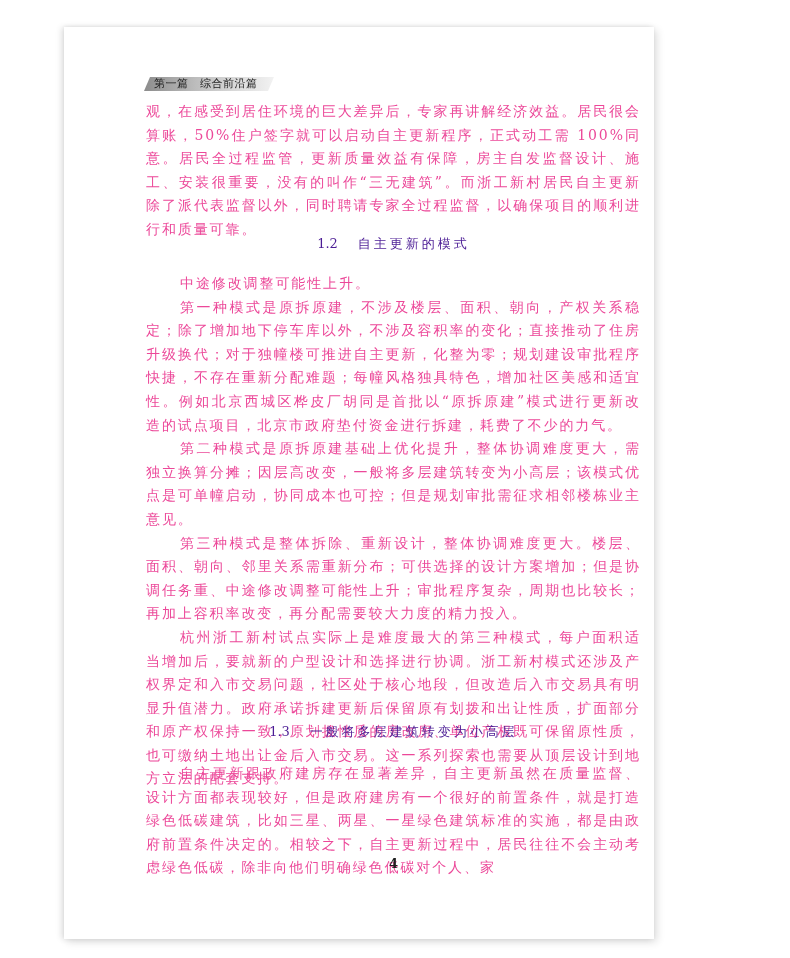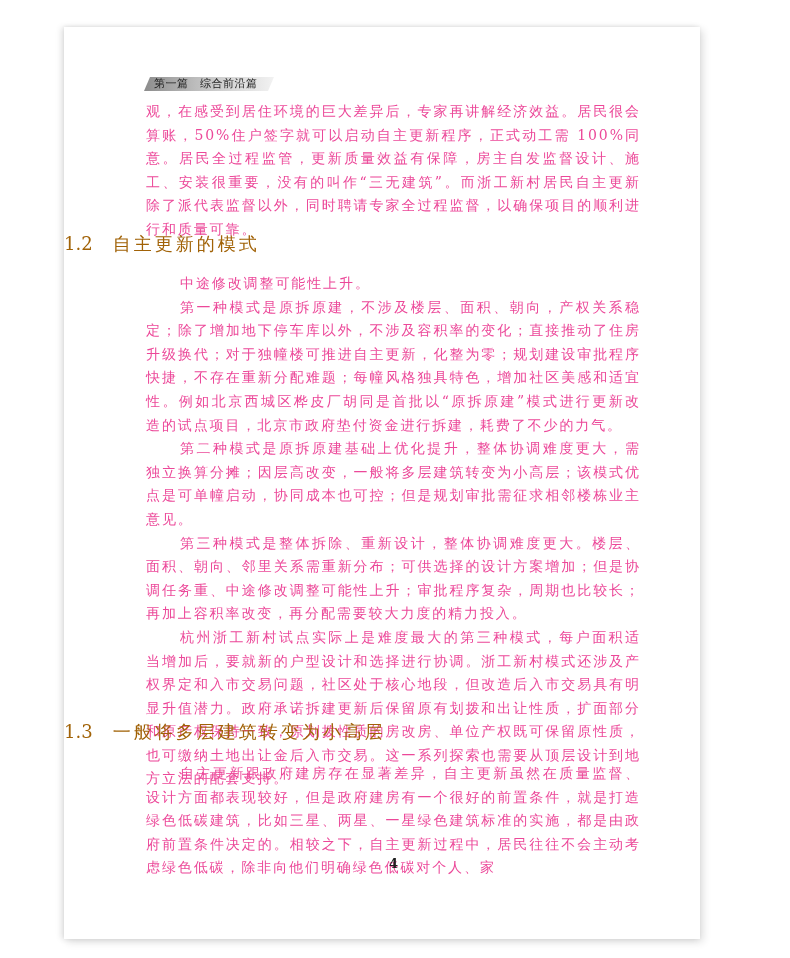--- a/index.html
+++ b/index.html
@@ -7,21 +7,21 @@
     width: 790px; height: 958px;
     background: #ffffff;
     position: relative;
     overflow: hidden;
     font-family: "DejaVu Serif", "Liberation Serif", serif;
     color: #2a2a2a;
   }
   .page {
     position: absolute;
     left: 64px; top: 27px;
-    width: 636px; height: 912px;
+    width: 590px; height: 912px;
     background: #ffffff;
     box-shadow: -3px 0 6px rgba(0,0,0,0.10), 3px 3px 8px rgba(0,0,0,0.13), 0 -1px 3px rgba(0,0,0,0.04);
   }
   .running-header {
     position: absolute;
     left: 80px; top: 50px;
     width: 130px; height: 14px;
   }
   .running-header .band {
     position: absolute; left: 0; top: 0;
@@ -45,24 +45,24 @@
     line-height: 23.6px;
     letter-spacing: 1.9px;
     text-align: justify;
     color: #ec4899;
   }
   .body-text p { margin: 0; }
   .body-text p.indent { text-indent: 34px; }
   .section-heading {
     position: absolute;
     left: 0; width: 659px;
-    text-align: left;
-    font-size: 18px;
+    text-align: center;
+    font-size: 13px;
     line-height: 22px;
-    color: #a16207;
+    color: #4c1d95;
     letter-spacing: 3px;
   }
   .section-heading .num { letter-spacing: 0; margin-right: 20px; }
   .page-number {
     position: absolute;
     left: 0; width: 659px; top: 829px;
     text-align: center;
     font-size: 13px; font-weight: bold;
     color: #1f1f1f;
   }

